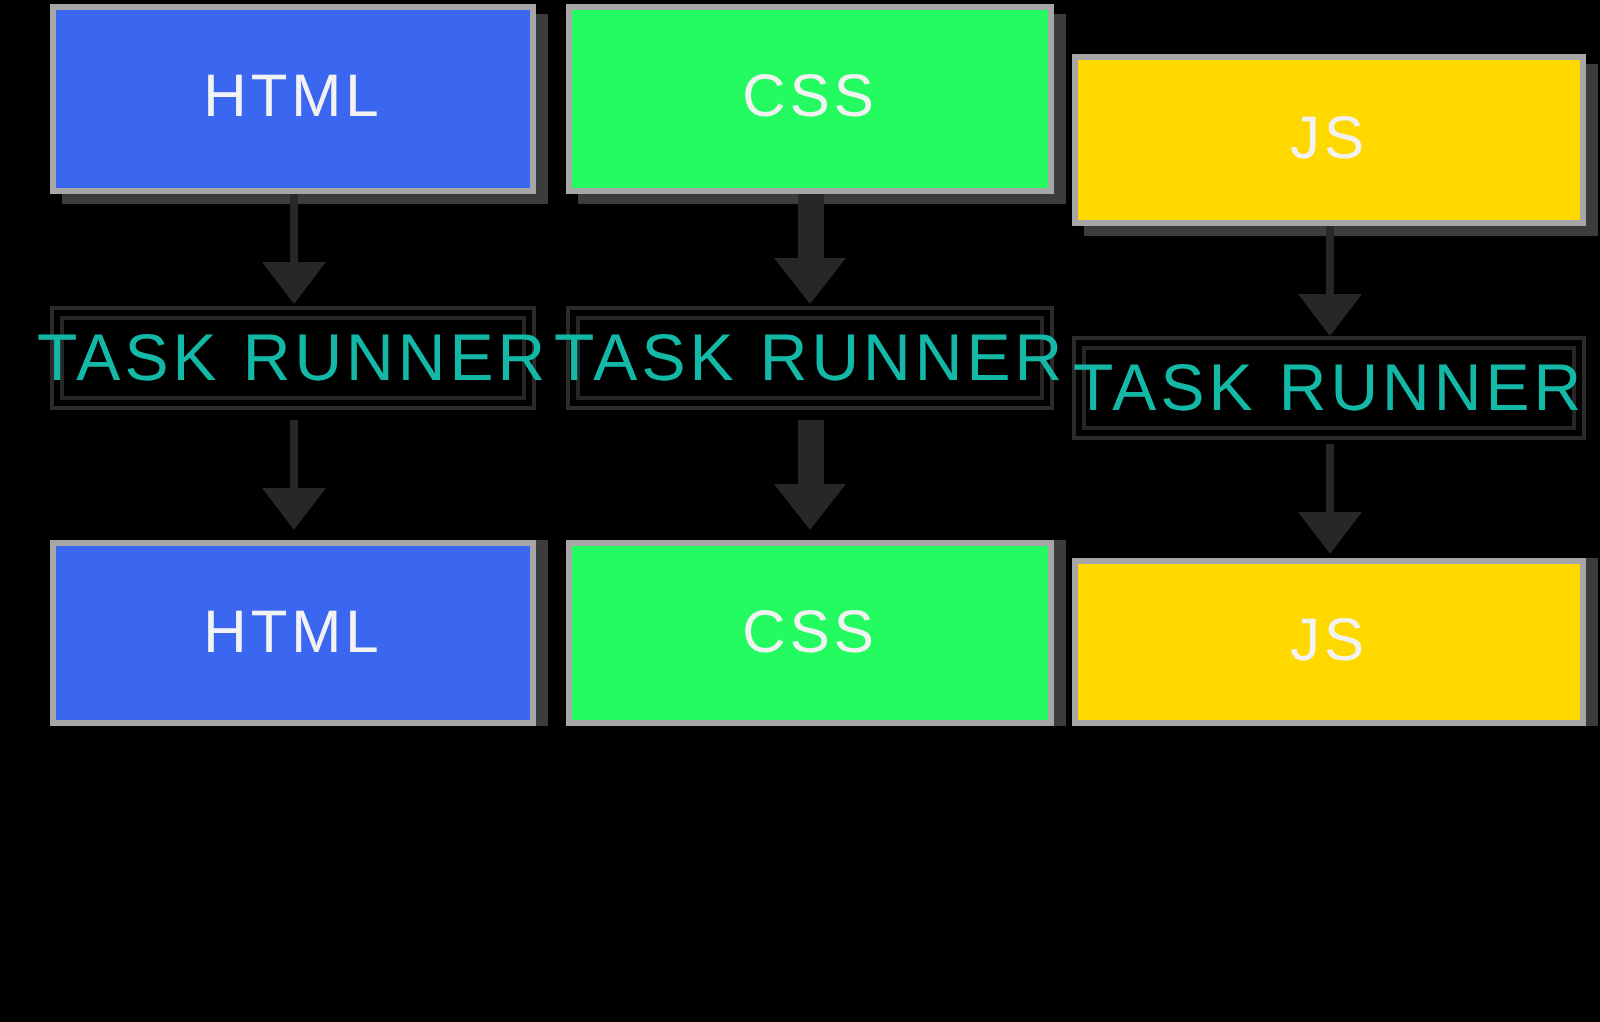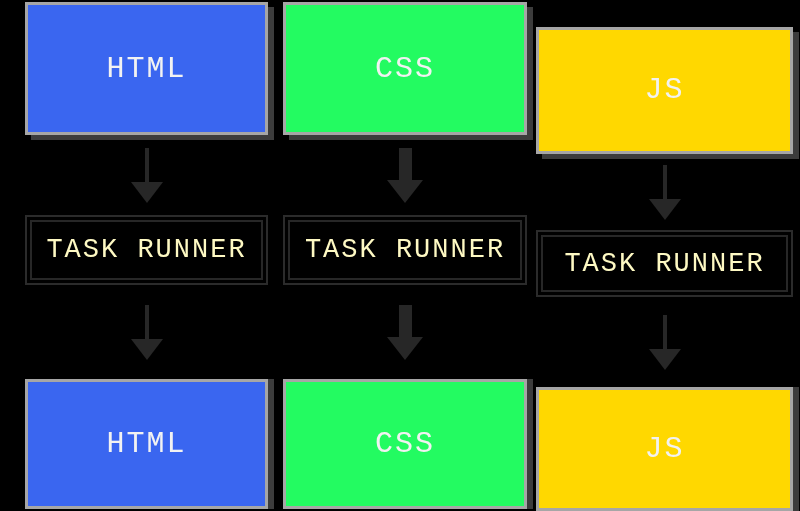--- a/index.html
+++ b/index.html
@@ -1,23 +1,23 @@
 <!DOCTYPE html>
 <html><head>
 <meta charset="utf-8">
 <style>
   html, body { margin: 0; padding: 0; background: #000; }
   .stage {
     position: relative;
     width: 800px;
-    height: 511px;
+    height: 363px;
     background: #000;
     overflow: hidden;
     display: flex;
-    font-family: Liberation Mono, monospace;
+    font-family: Liberation Sans, sans-serif;
     text-align: center;
   }
   .col {
     display: flex;
     flex-direction: column;
     align-items: center;
     padding-top: 2px;
     box-sizing: border-box;
   }
   .col-1 { margin-left: 25px; width: 243px; }
@@ -76,22 +76,22 @@
   .runner-inner {
     width: 100%;
     height: 100%;
     box-sizing: border-box;
     border: 2px solid #272727;
     display: flex;
     align-items: center;
     justify-content: center;
   }
   .runnerlabel {
-    color: #fef9c3;
-    font-size: 27px;
+    color: #14b8a6;
+    font-size: 33px;
     letter-spacing: 2px;
     white-space: nowrap;
   }
 </style>
 </head>
 <body>
 
 <div class="stage">
 
   <div class="col col-1">

